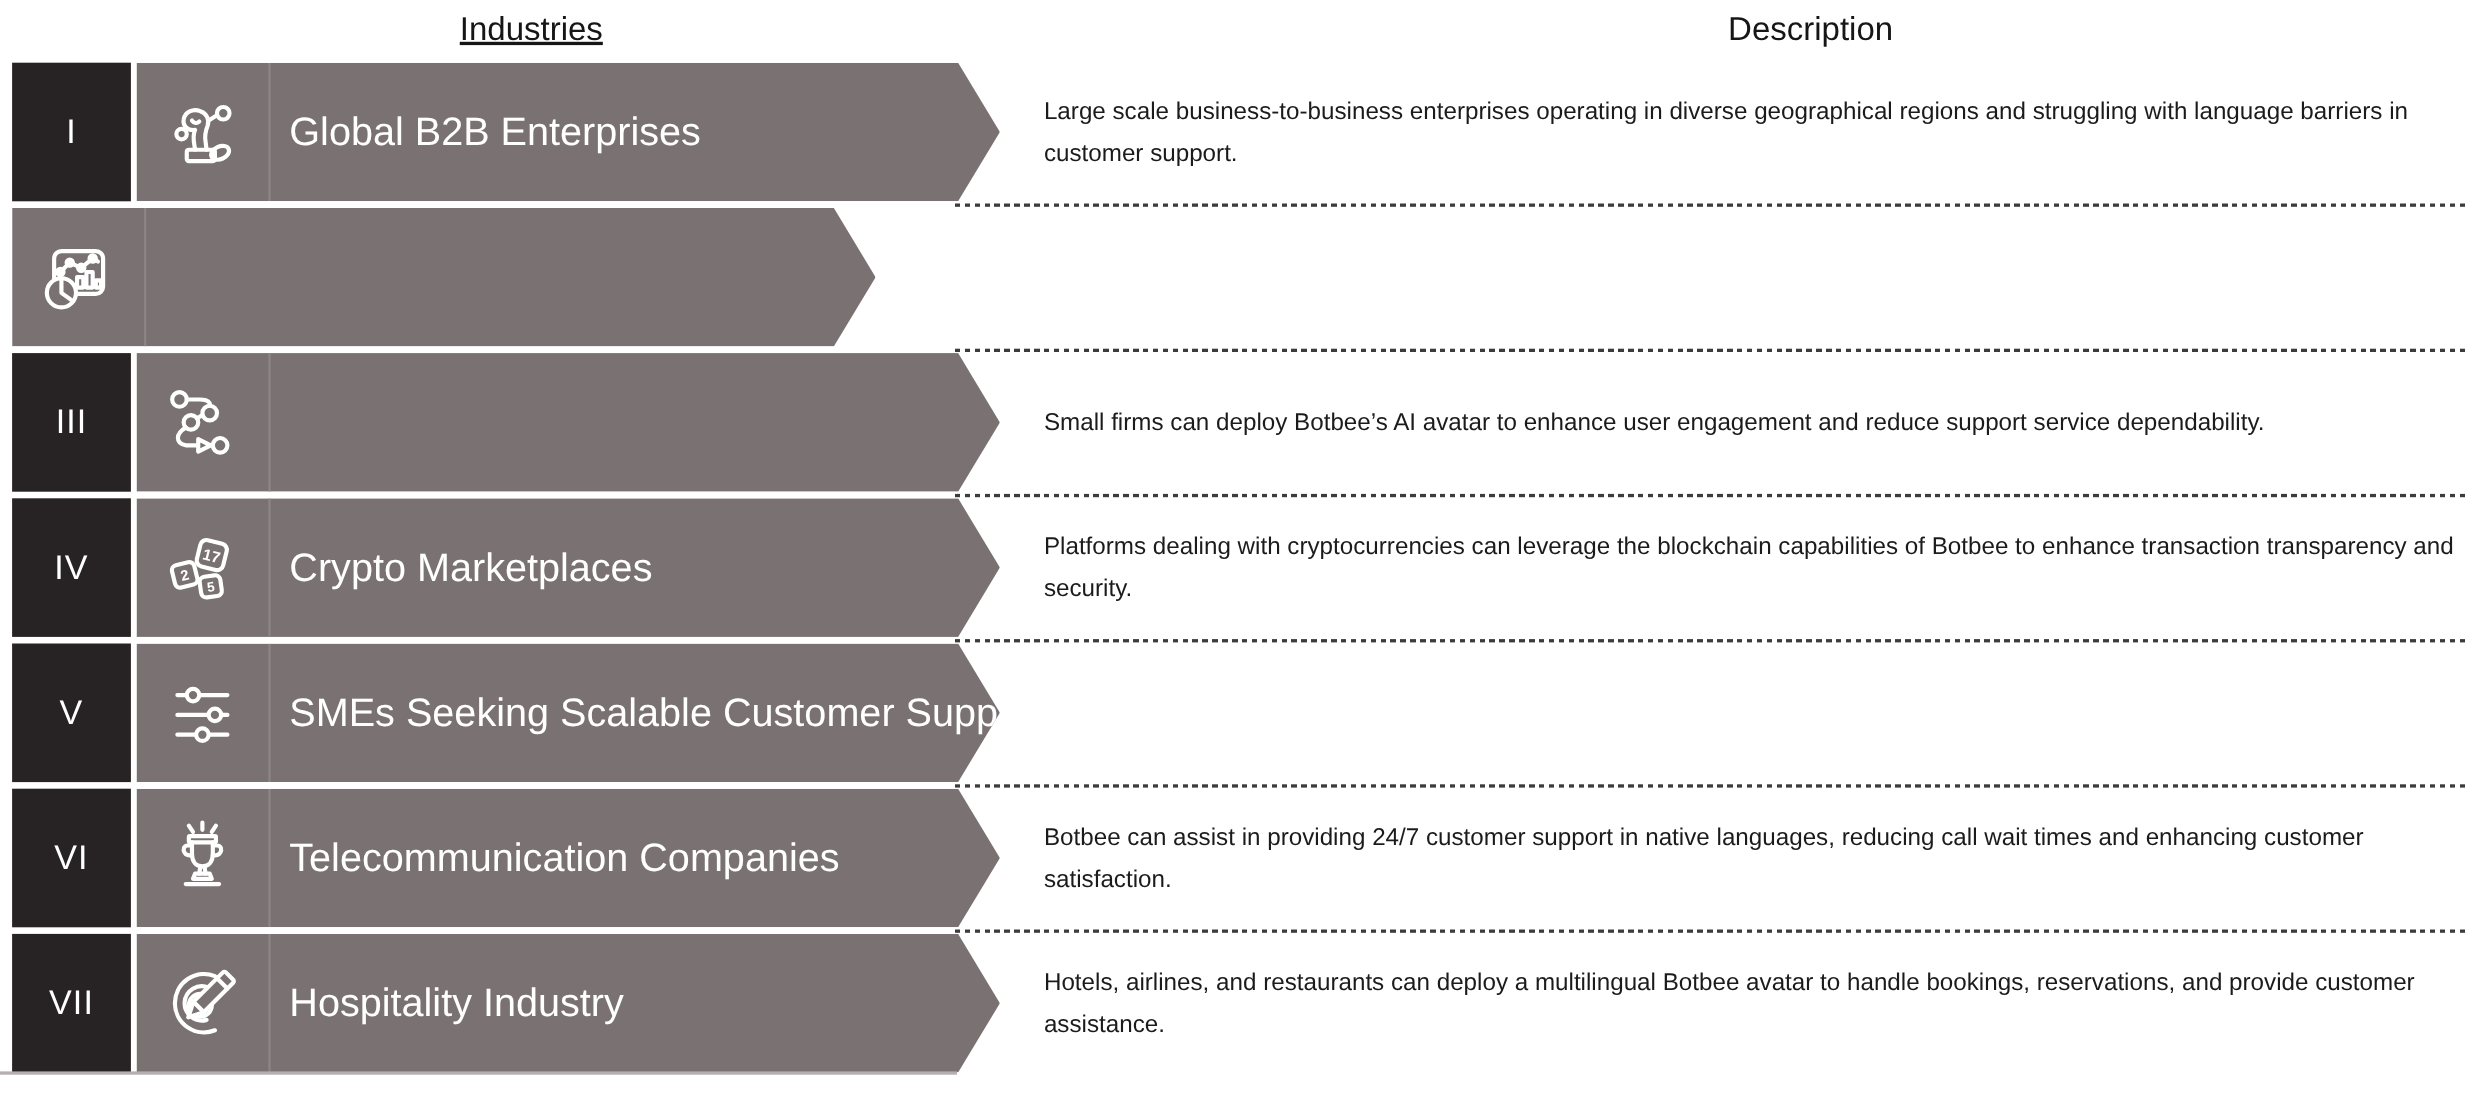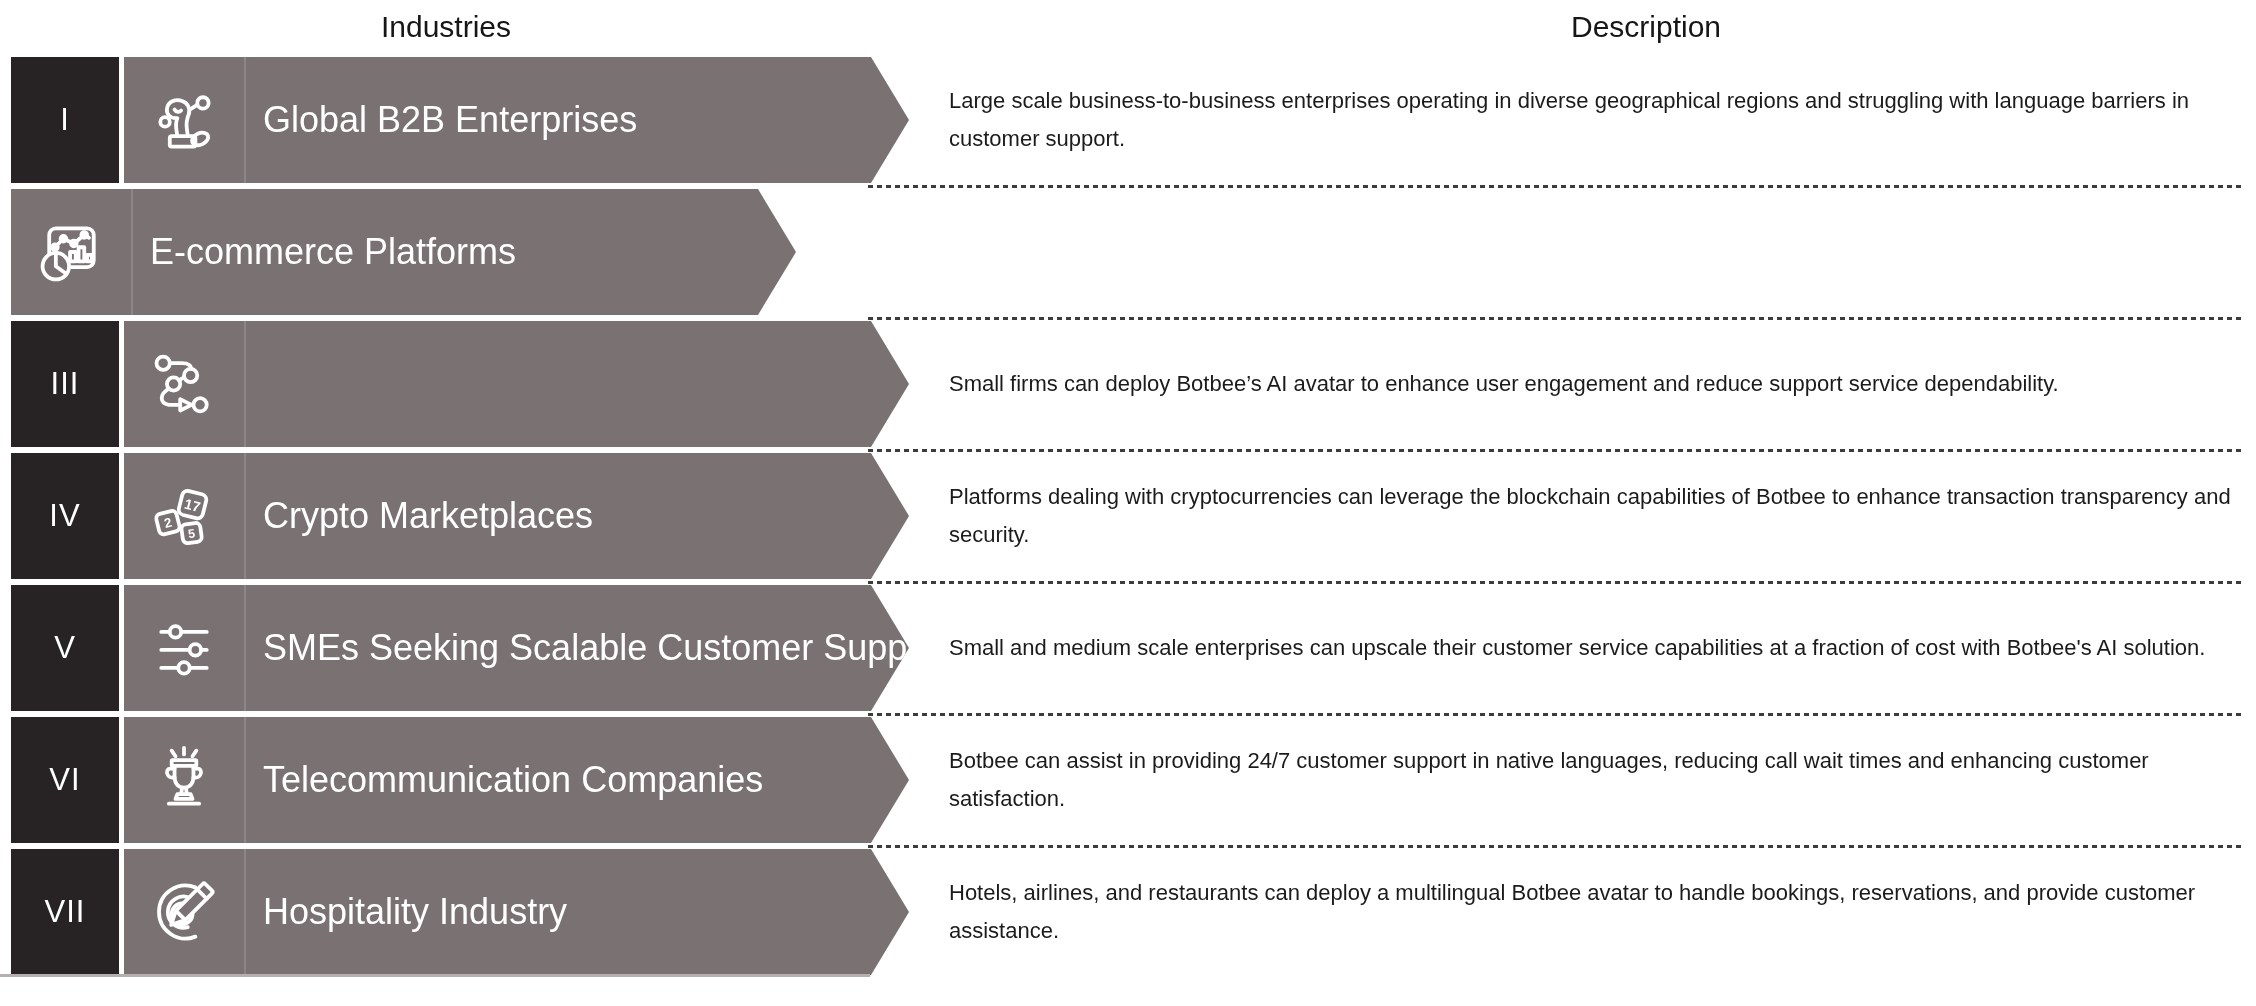--- a/index.html
+++ b/index.html
@@ -4,21 +4,21 @@
 <style>
   html,body { margin:0; padding:0; background:#ffffff; }
   body { font-family:"Liberation Sans", sans-serif; }
   .canvas {
     position:relative; width:2256px; height:1006px; background:#ffffff; overflow:hidden;
   }
   .col-header {
     position:absolute; top:10px; transform:translateX(-50%);
     font-size:30px; color:#161616; white-space:nowrap;
   }
-  .hdr-industries { left:446px; }
+  .hdr-industries { left:483px;text-decoration:underline; }
   .hdr-description { left:1646px; }
 
   #rows-container { position:absolute; top:57px; left:0; width:2256px; }
 
   .row { position:relative; display:flex; height:126px; margin:0 0 6px 11px; }
 
   .numeral-box {
     flex:0 0 108px; width:108px; background:#272324; margin-right:5px;
     display:flex; align-items:center; justify-content:center;
   }
@@ -96,21 +96,20 @@
               <circle cx="30" cy="24" r="3"></circle>
     <circle cx="41" cy="29" r="3"></circle>
               <circle cx="52" cy="20" r="3"></circle>
     <rect x="37" y="38" width="6" height="10"></rect>
     <rect x="46" y="33" width="6" height="15"></rect>
     <rect x="55" y="41" width="5" height="7"></rect>
     <circle class="fillmask" cx="22" cy="53" r="14"></circle>
     <path d="M22 53 L22 39 M22 53 L33 61"></path>
   </svg>
           </div>
-      <div class="band-title">E-commerce Platforms</div>
     </div>
     <div class="dotted-line"></div>
   </div>
 
   <div class="row">
     <div class="numeral-box">
       <span class="numeral">III</span>
     </div>
     <div class="band">
       <div class="icon-cell">
@@ -170,21 +169,20 @@
     <path d="M14 40 H 43"></path>
               <circle cx="50" cy="40" r="6"></circle>
               <path d="M57 40 H 62"></path>
     <path d="M14 59 H 31"></path>
               <circle cx="38" cy="59" r="6"></circle>
               <path d="M45 59 H 62"></path>
   </svg>
           </div>
       <div class="band-title">SMEs Seeking Scalable Customer Support</div>
     </div>
-    <div class="desc">Small and medium scale enterprises can upscale their customer service capabilities at a fraction of cost with Botbee's AI solution.</div>
     <div class="dotted-line"></div>
   </div>
 
   <div class="row">
     <div class="numeral-box">
       <span class="numeral">VI</span>
     </div>
     <div class="band">
       <div class="icon-cell">
             <svg class="ico" viewBox="0 0 76 76">

